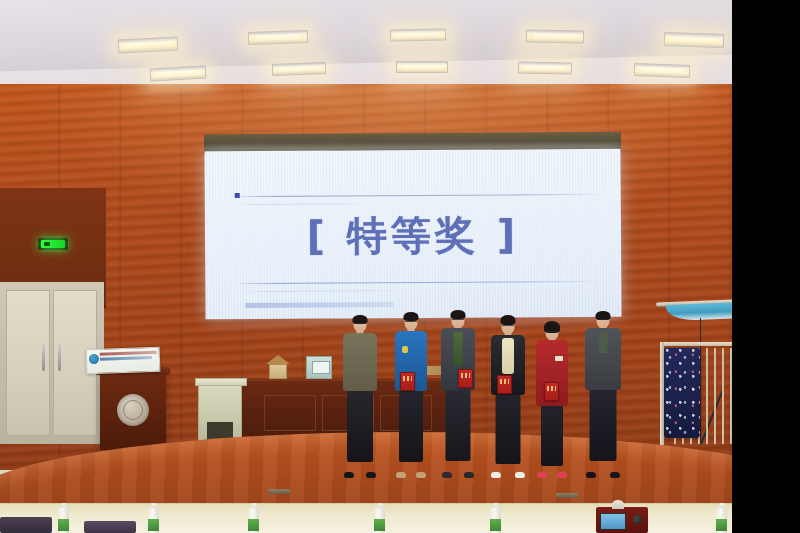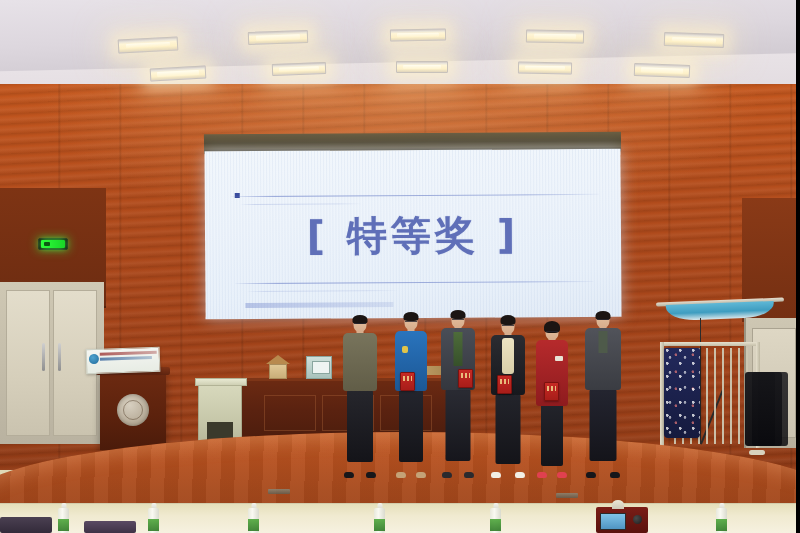--- a/index.html
+++ b/index.html
@@ -4,21 +4,21 @@
 <style>
   * { box-sizing: border-box; margin: 0; padding: 0; }
   html, body {
     width: 800px; height: 533px;
     overflow: hidden;
     font-family: "Liberation Sans", sans-serif;
     background: #000;
   }
   #stage {
     position: relative;
-    width: 796px; height: 533px;
+    width: 732px; height: 533px;
     overflow: hidden;
     background: #8d4a20;
   }
 
   
   .ceiling {
     position: absolute; left: 0; top: 0; width: 800px; height: 96px;
     background: linear-gradient(178deg, #e7e2e8 0%, #ddd7de 38%, #d3cdd4 62%, #cfc8cd 100%);
   }
   .ceiling:after {

